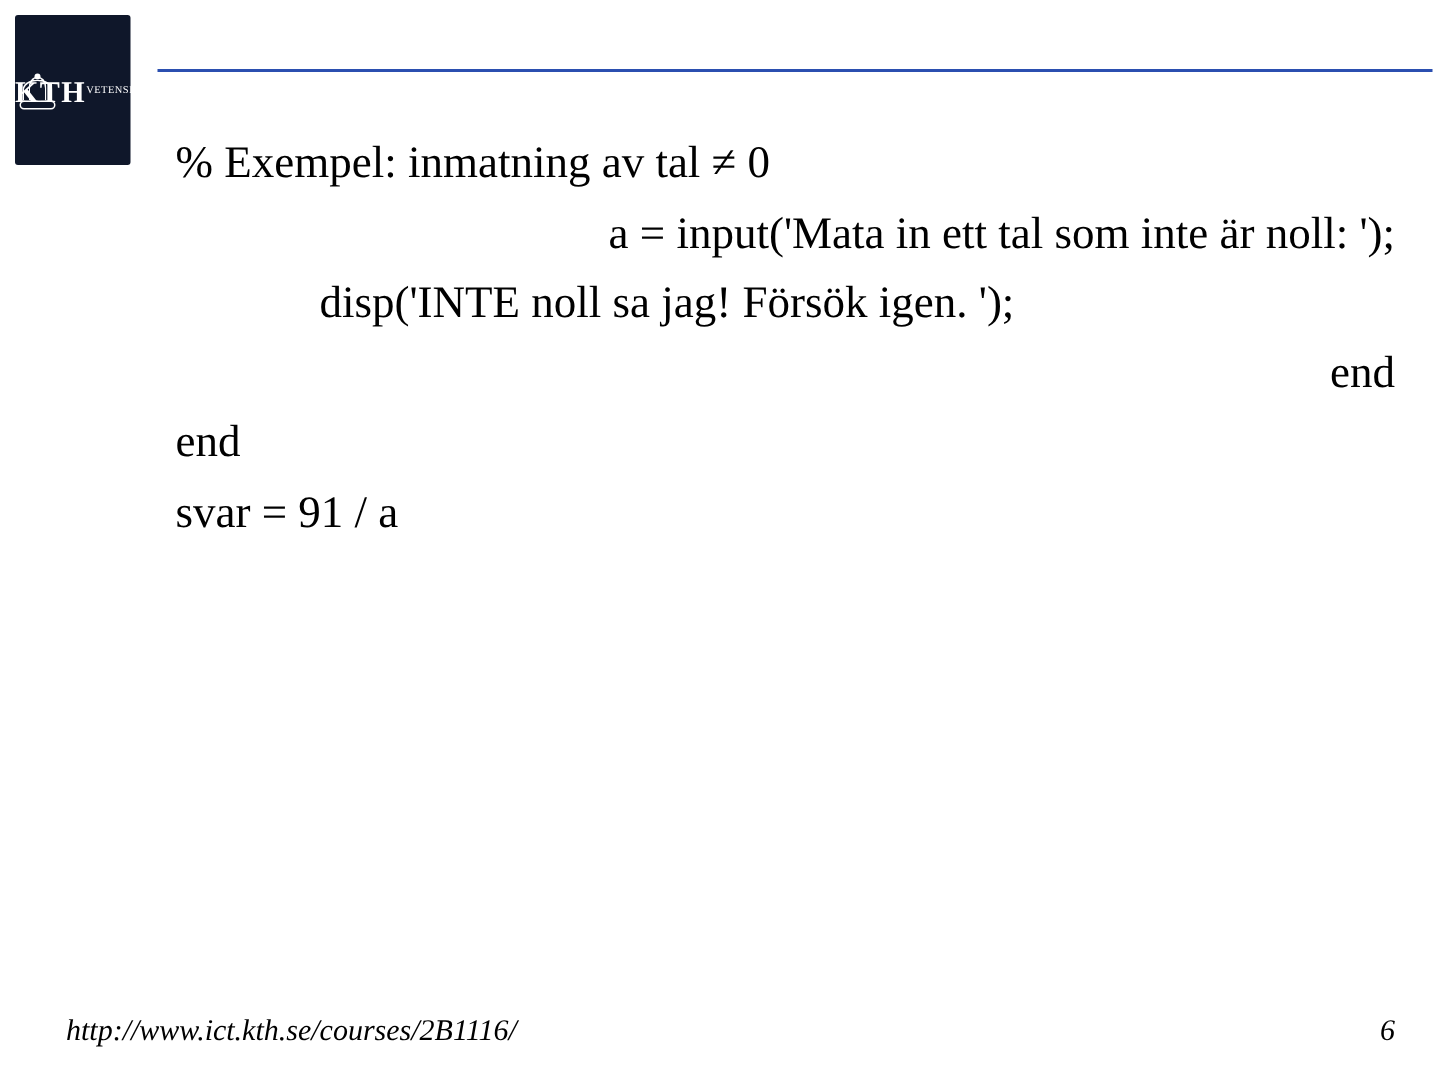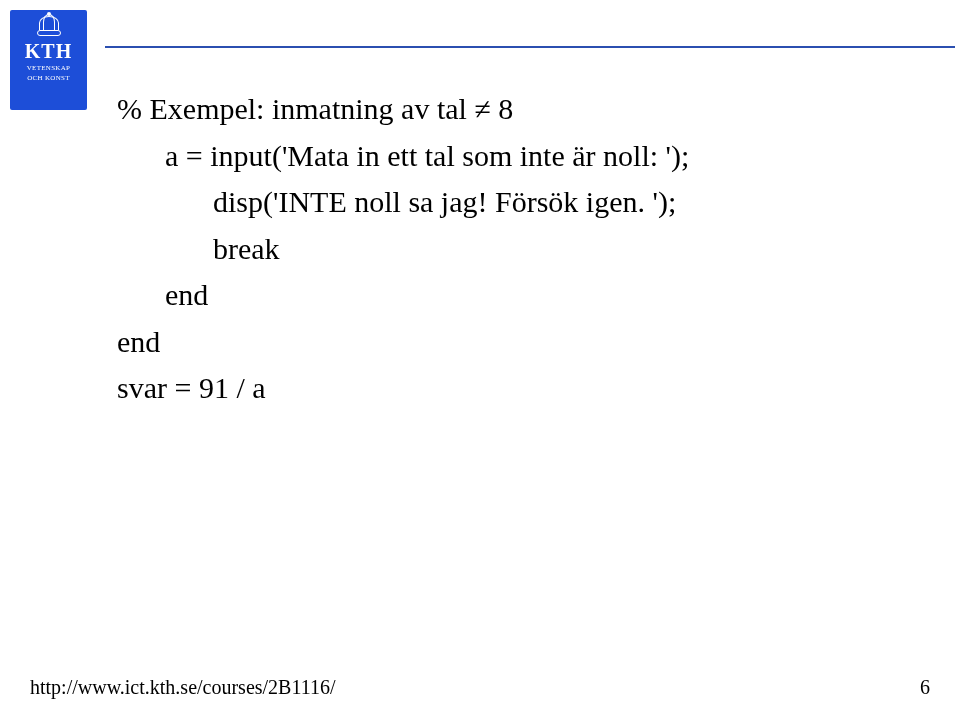--- a/index.html
+++ b/index.html
@@ -1,62 +1,61 @@
 <!DOCTYPE html>
 <html><head>
 <meta charset="utf-8">
 <style>
   * { margin: 0; padding: 0; box-sizing: border-box; }
   html, body { width: 960px; height: 719px; font-family: "Times New Roman", Times, serif; background: #fff; color: #000; }
   .page { position: relative; width: 960px; height: 719px; }
   .logo {
     position: absolute; top: 10px; left: 10px;
     width: 77px; height: 100px;
-    background: #1d4ed8;
-    display: flex; flex-direction: column; align-items: center; justify-content: flex-start;
+    background: #0f172a;
+    display: flex; align-items: center; justify-content: space-between;
     border-radius: 2px;
   }
   .crown { margin-top: 6px; width: 30px; height: 20px; position: relative; }
   .crown .band { position: absolute; bottom: 0; left: 3px; width: 24px; height: 6px; border: 1.5px solid #fff; border-radius: 3px; }
   .crown .arch1, .crown .arch2 { position: absolute; border: 1.5px solid #fff; border-bottom: none; border-radius: 50% 50% 0 0; width: 20px; height: 14px; bottom: 6px; left: 5px; }
   .crown .arch2 { transform: rotate(0deg); width: 12px; left: 9px; height: 16px; }
   .crown .dot { position: absolute; width: 4px; height: 4px; background: #fff; border-radius: 50%; top: -4px; left: 13px; }
   .logo-name { margin-top: 4px; color: #fff; font-family: Georgia, "Times New Roman", serif; font-weight: bold; font-size: 20px; letter-spacing: 1px; }
   .logo-sub { margin-top: 2px; color: #fff; font-size: 7px; letter-spacing: 0.3px; text-align: center; line-height: 1.1; }
   .content { position: absolute; left: 105px; top: 18px; right: 30px; }
   .title { font-size: 42px; font-weight: normal; }
   .rule { margin-top: 28px; height: 0; border: none; border-top: 2px solid #2b4fb0; width: 850px; }
   .code { margin-top: 38px; margin-left: 12px; font-size: 30px; line-height: 1.55; }
-  .ind1 { padding-left: 48px; }
+  .ind1 { padding-left: 48px; text-align: right; }
   .ind2 { padding-left: 96px; }
-  .footer { position: absolute; bottom: 20px; left: 30px; right: 30px; font-size: 20px; display: flex; justify-content: space-between; }
+  .footer { position: absolute; bottom: 20px; left: 44px; right: 30px; font-size: 20px; display: flex; justify-content: space-between; font-style: italic; }
 </style>
 </head>
 <body>
 
 <div class="page">
   <div class="logo">
     <div class="crown">
       <div class="dot"></div>
       <div class="arch2"></div>
       <div class="arch1"></div>
       <div class="band"></div>
     </div>
     <div class="logo-name">KTH</div>
     <div class="logo-sub">VETENSKAP</div>
     <div class="logo-sub">OCH KONST</div>
   </div>
 
   <div class="content">
     <hr class="rule">
     <div class="code">
-      <div>% Exempel: inmatning av tal ≠ 8</div>
+      <div>% Exempel: inmatning av tal ≠ 0</div>
       <div class="ind1">a = input('Mata in ett tal som inte är noll: ');</div>
       <div class="ind2">disp('INTE noll sa jag! Försök igen. ');</div>
-      <div class="ind2">break</div>
       <div class="ind1">end</div>
       <div>end</div>
       <div>svar = 91 / a</div>
     </div>
   </div>
 
   <div class="footer">
     <span>http://www.ict.kth.se/courses/2B1116/</span>
     <span>6</span>
   </div>

